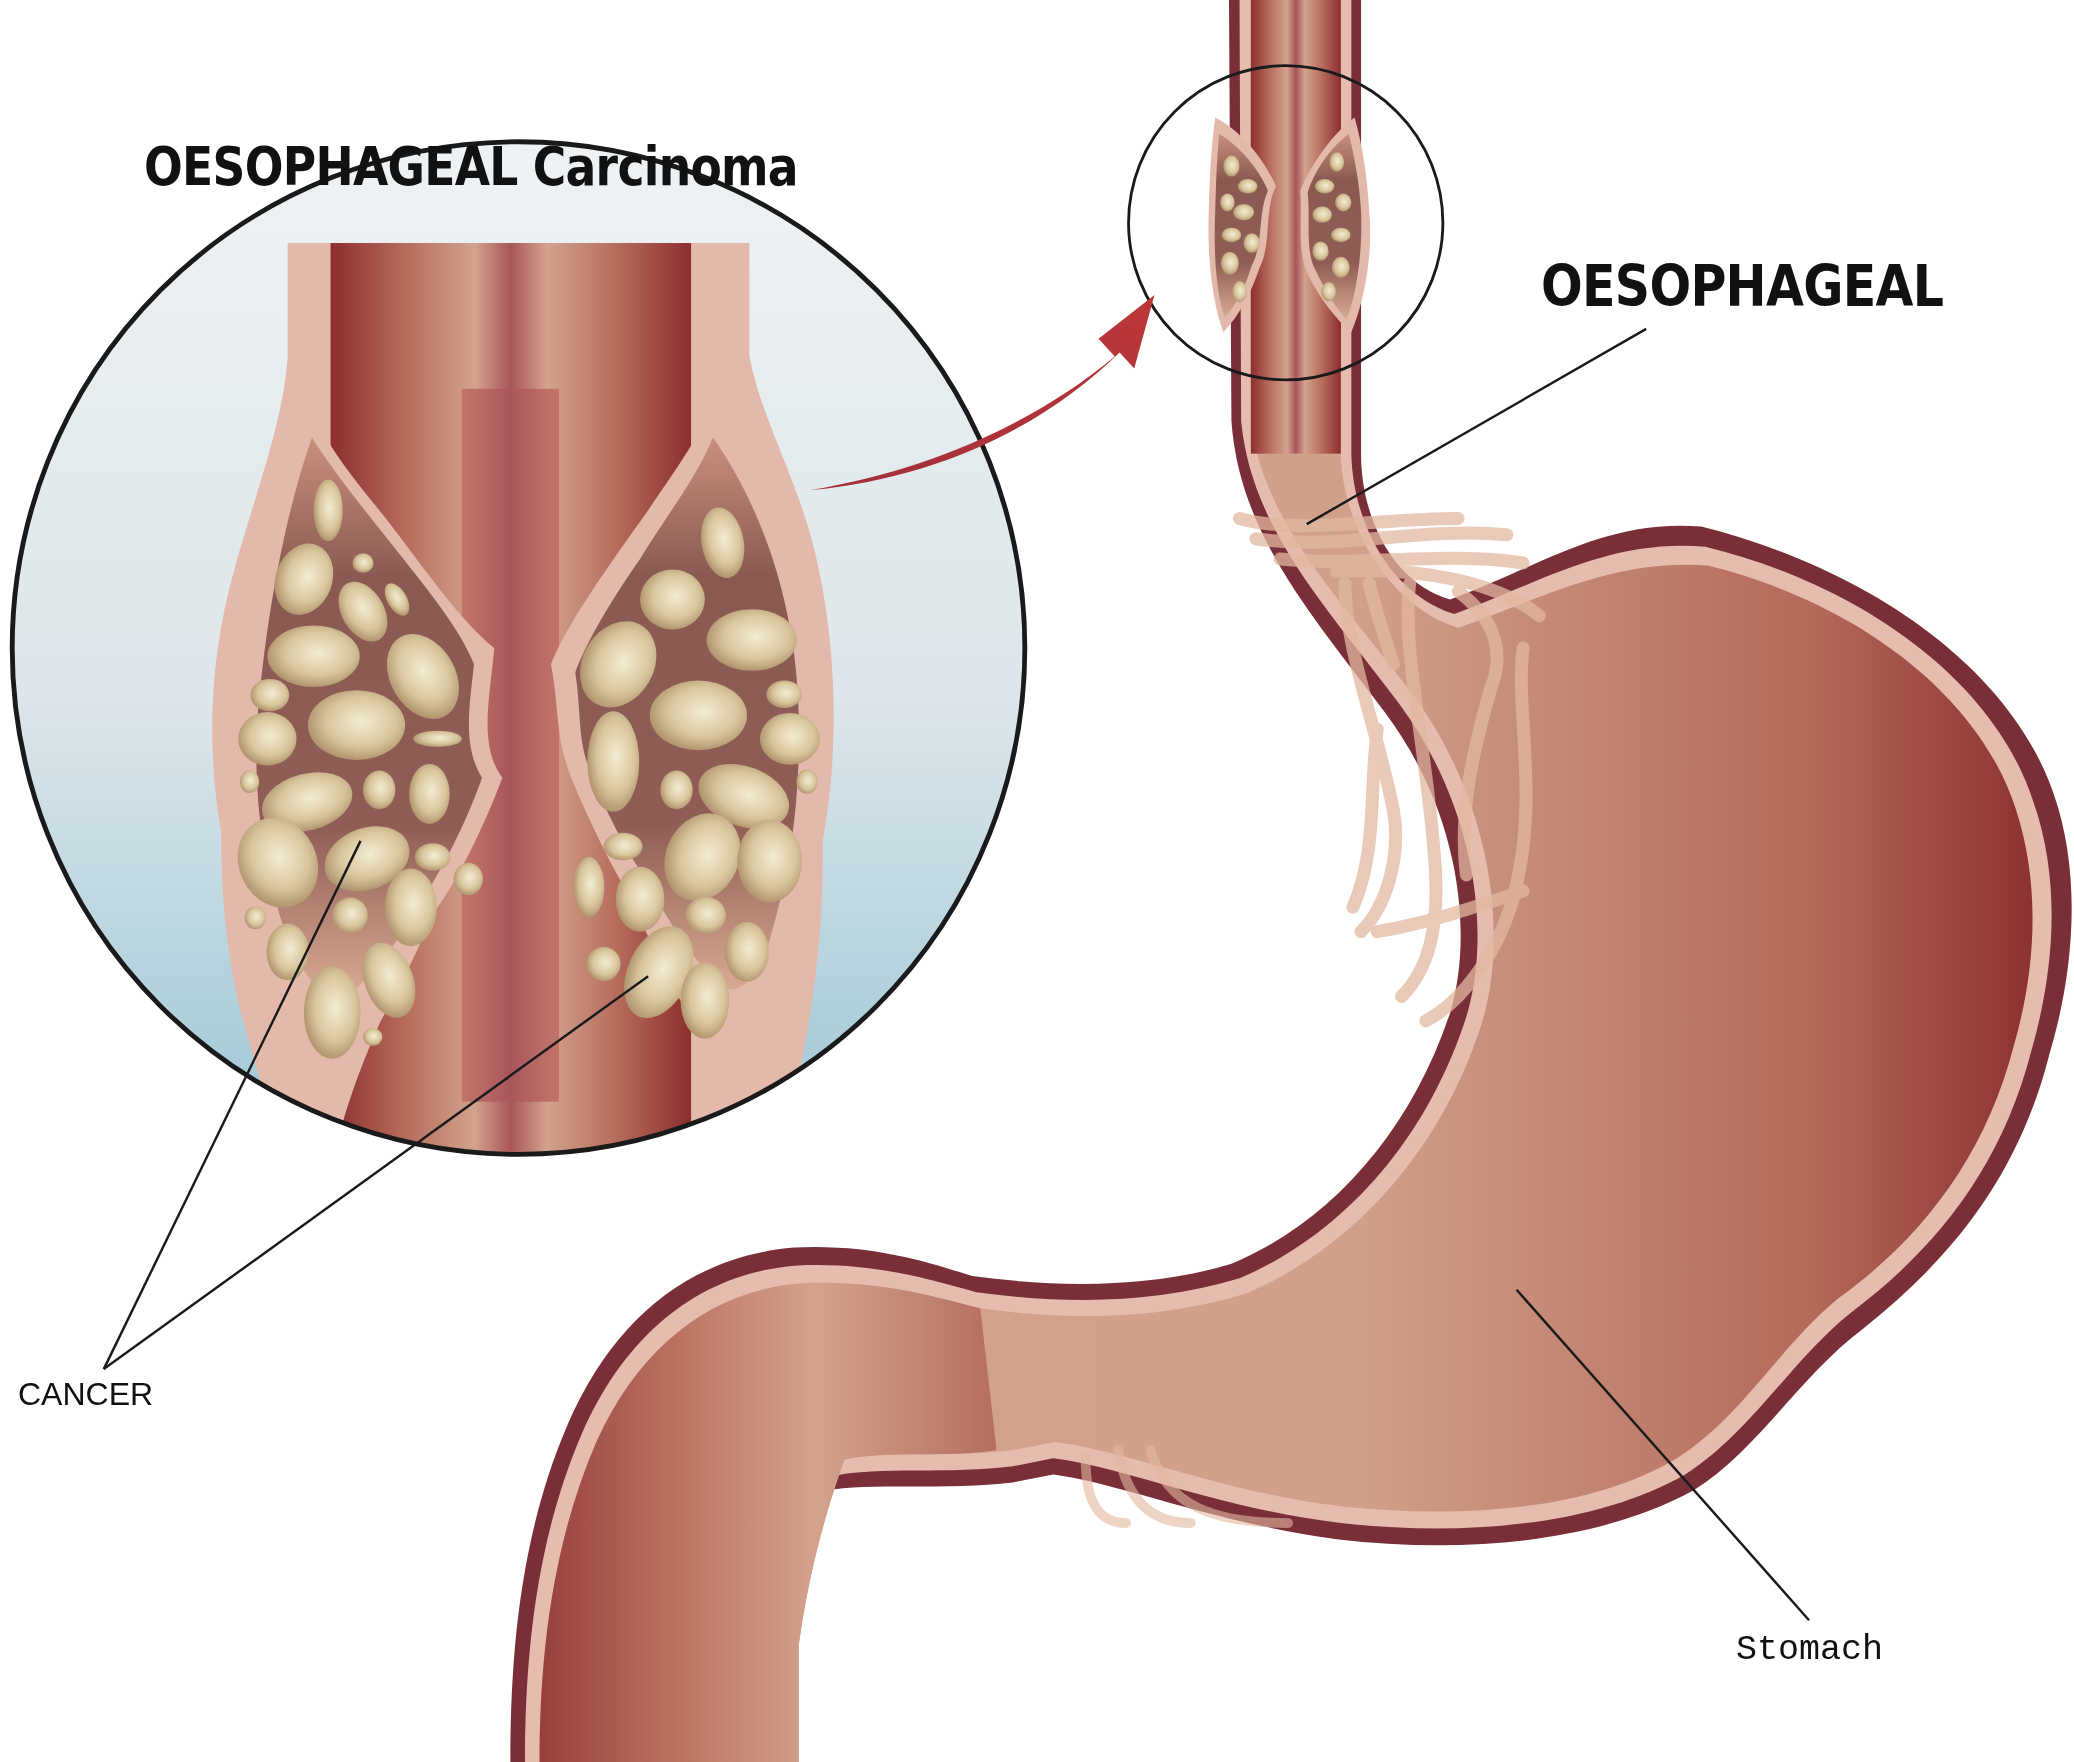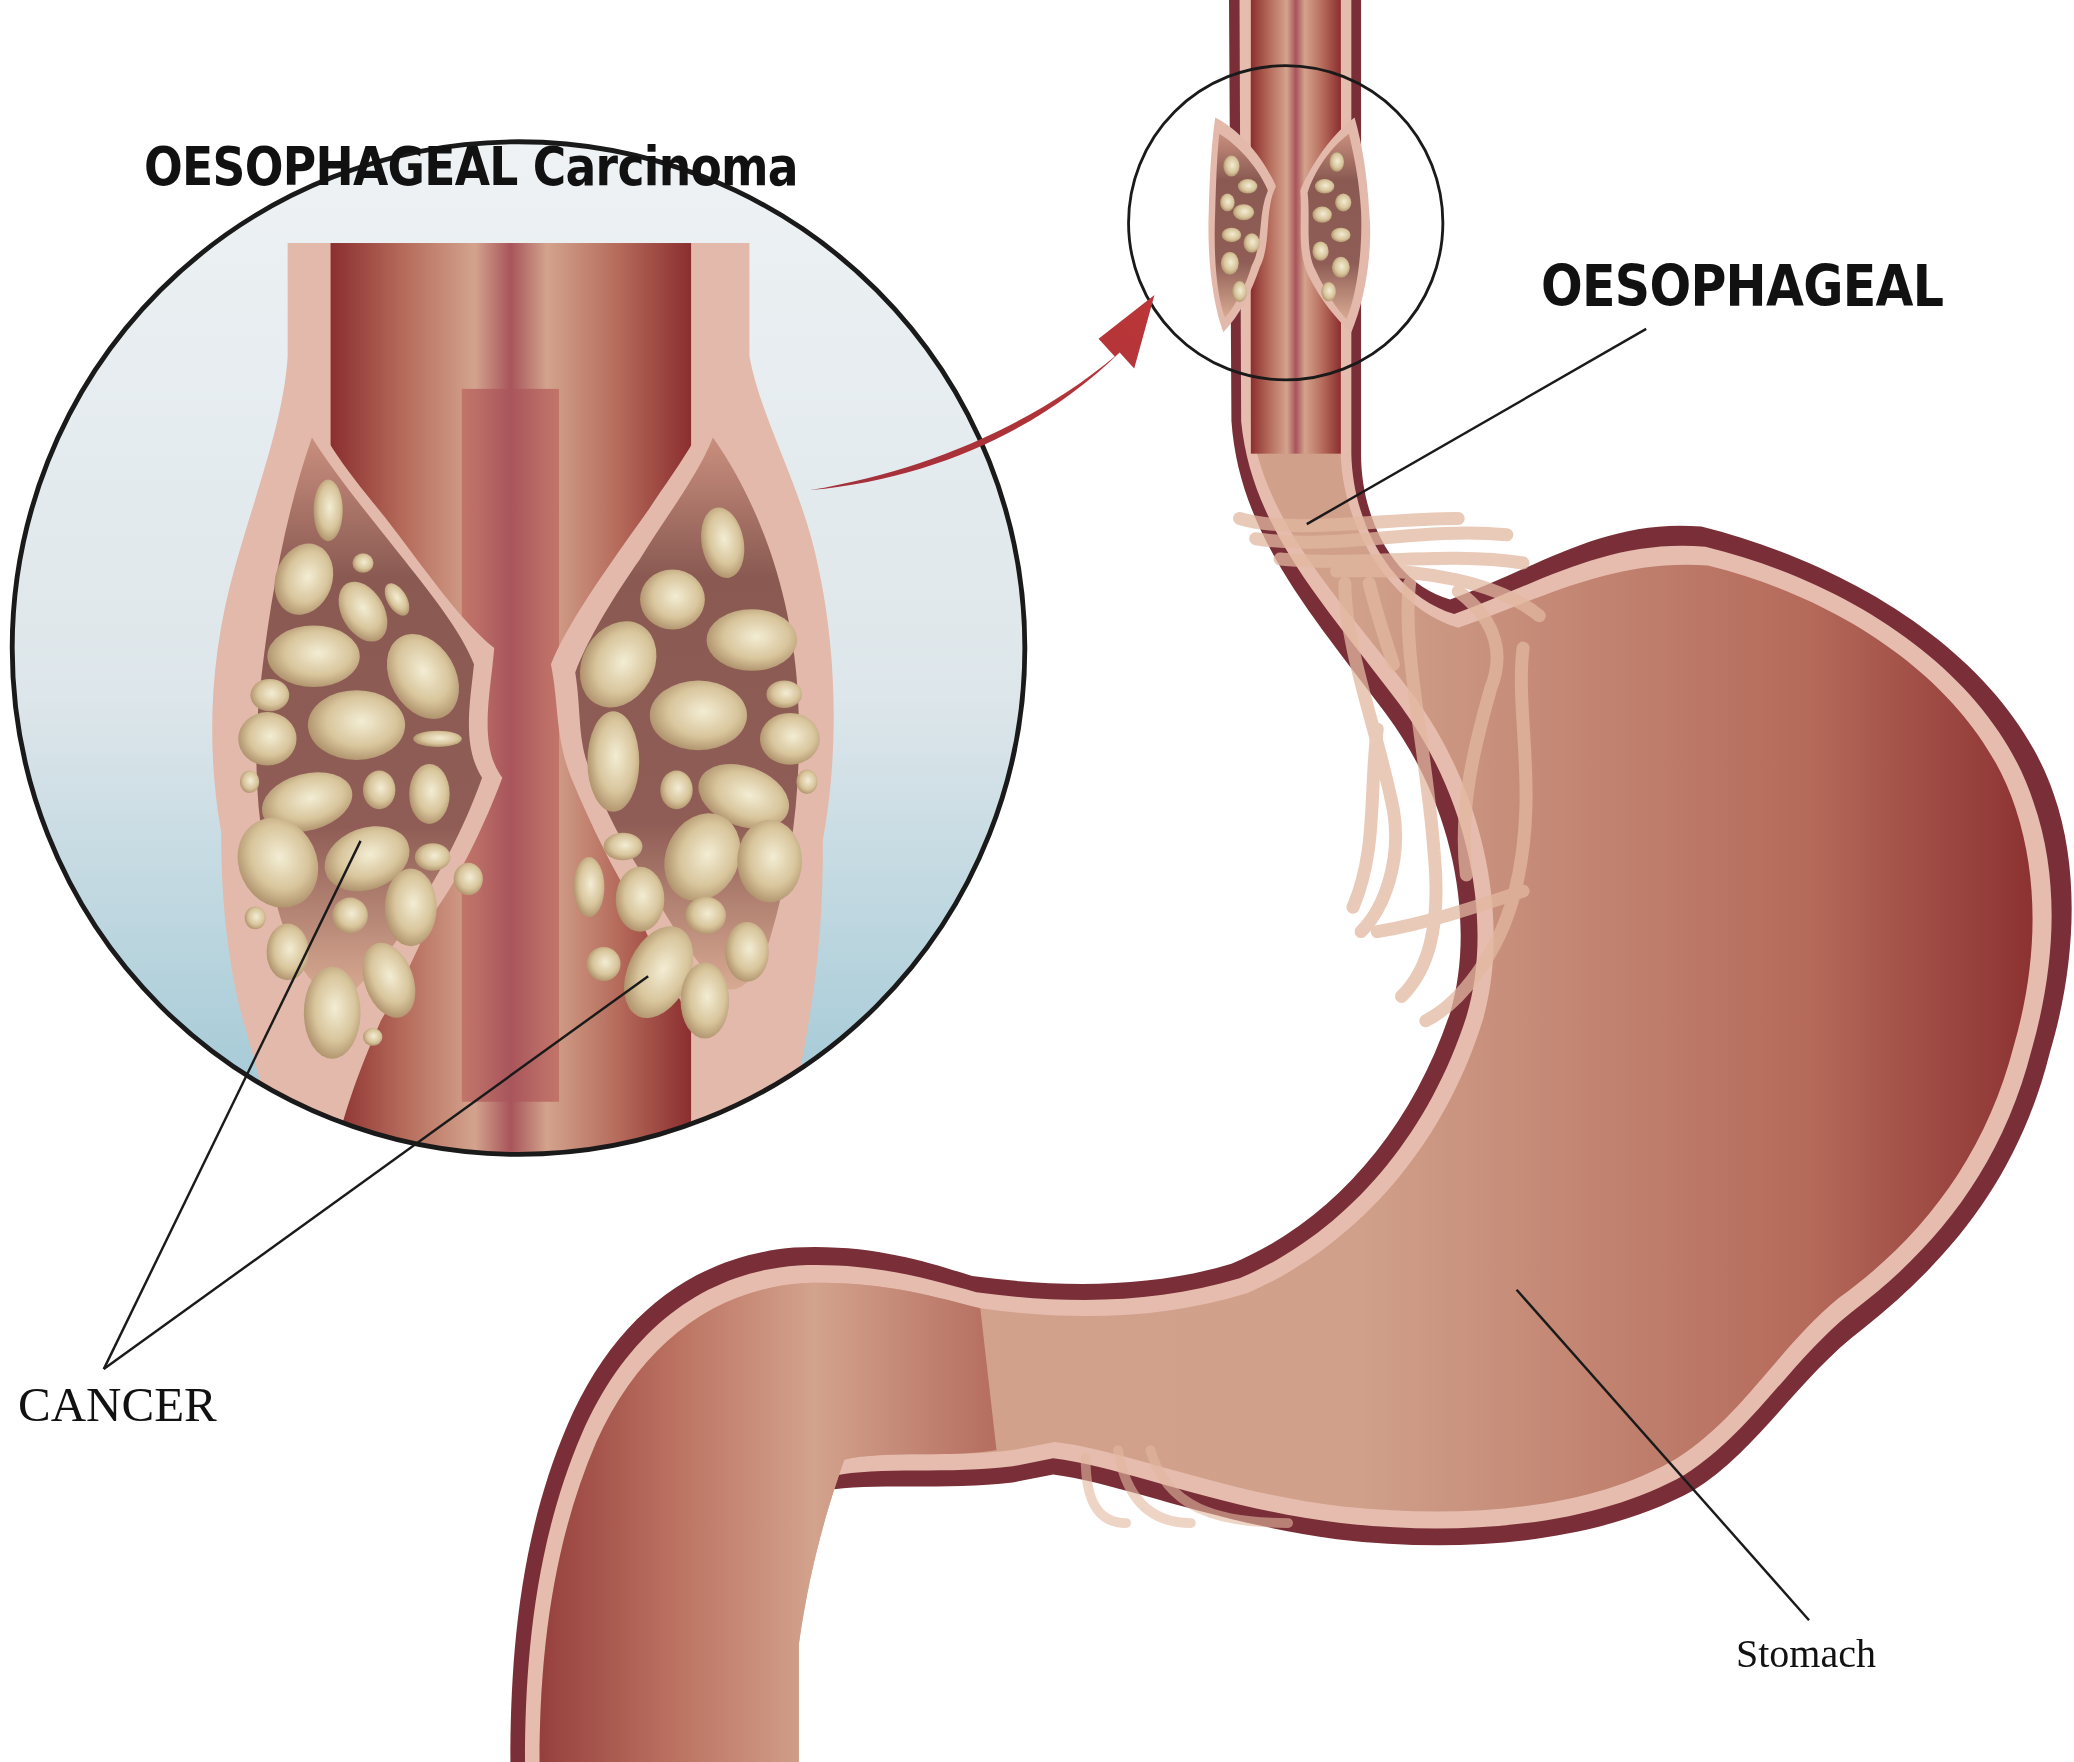--- a/index.html
+++ b/index.html
@@ -1,22 +1,22 @@
 <!DOCTYPE html>
 <html style="font-size:13px"><head>
 <meta charset="utf-8">
 <style>
   html,body{margin:0;padding:0;background:#ffffff;}
   body{width:2074px;height:1762px;position:relative;overflow:hidden;font-family:"DejaVu Sans",sans-serif;}
   #art{position:absolute;left:0;top:0;}
   .lbl{position:absolute;color:#111;white-space:nowrap;}
   .title{left:144px;top:136px;font-size:53px;font-weight:bold;letter-spacing:-0.8px;font-family:"DejaVu Sans",sans-serif;transform:scaleX(0.86);transform-origin:left top;}
   .oeso{left:1541px;top:253px;font-size:57px;font-weight:bold;letter-spacing:-0.8px;transform:scaleX(0.86);transform-origin:left top;}
-  .cancer{left:18px;top:1376px;font-size:49px;font-family:Liberation Serif, serif;}
-  .stomach{left:1736px;top:1630px;font-size:40px;font-family:Liberation Serif, serif;}
+  .cancer{left:18px;top:1376px;font-size:32px;font-family:Liberation Sans, sans-serif;}
+  .stomach{left:1736px;top:1630px;font-size:35px;font-family:Liberation Mono, monospace;}
 </style>
 </head>
 <body>
 
 <svg id="art" width="2074" height="1762" viewBox="0 0 2560 2175" xmlns="http://www.w3.org/2000/svg">
   <defs>
     <linearGradient id="circleBg" x1="0" y1="0" x2="0" y2="1">
       <stop offset="0" stop-color="#eef2f4"></stop>
       <stop offset="0.55" stop-color="#dde6ea"></stop>
       <stop offset="1" stop-color="#9cc6d4"></stop>

